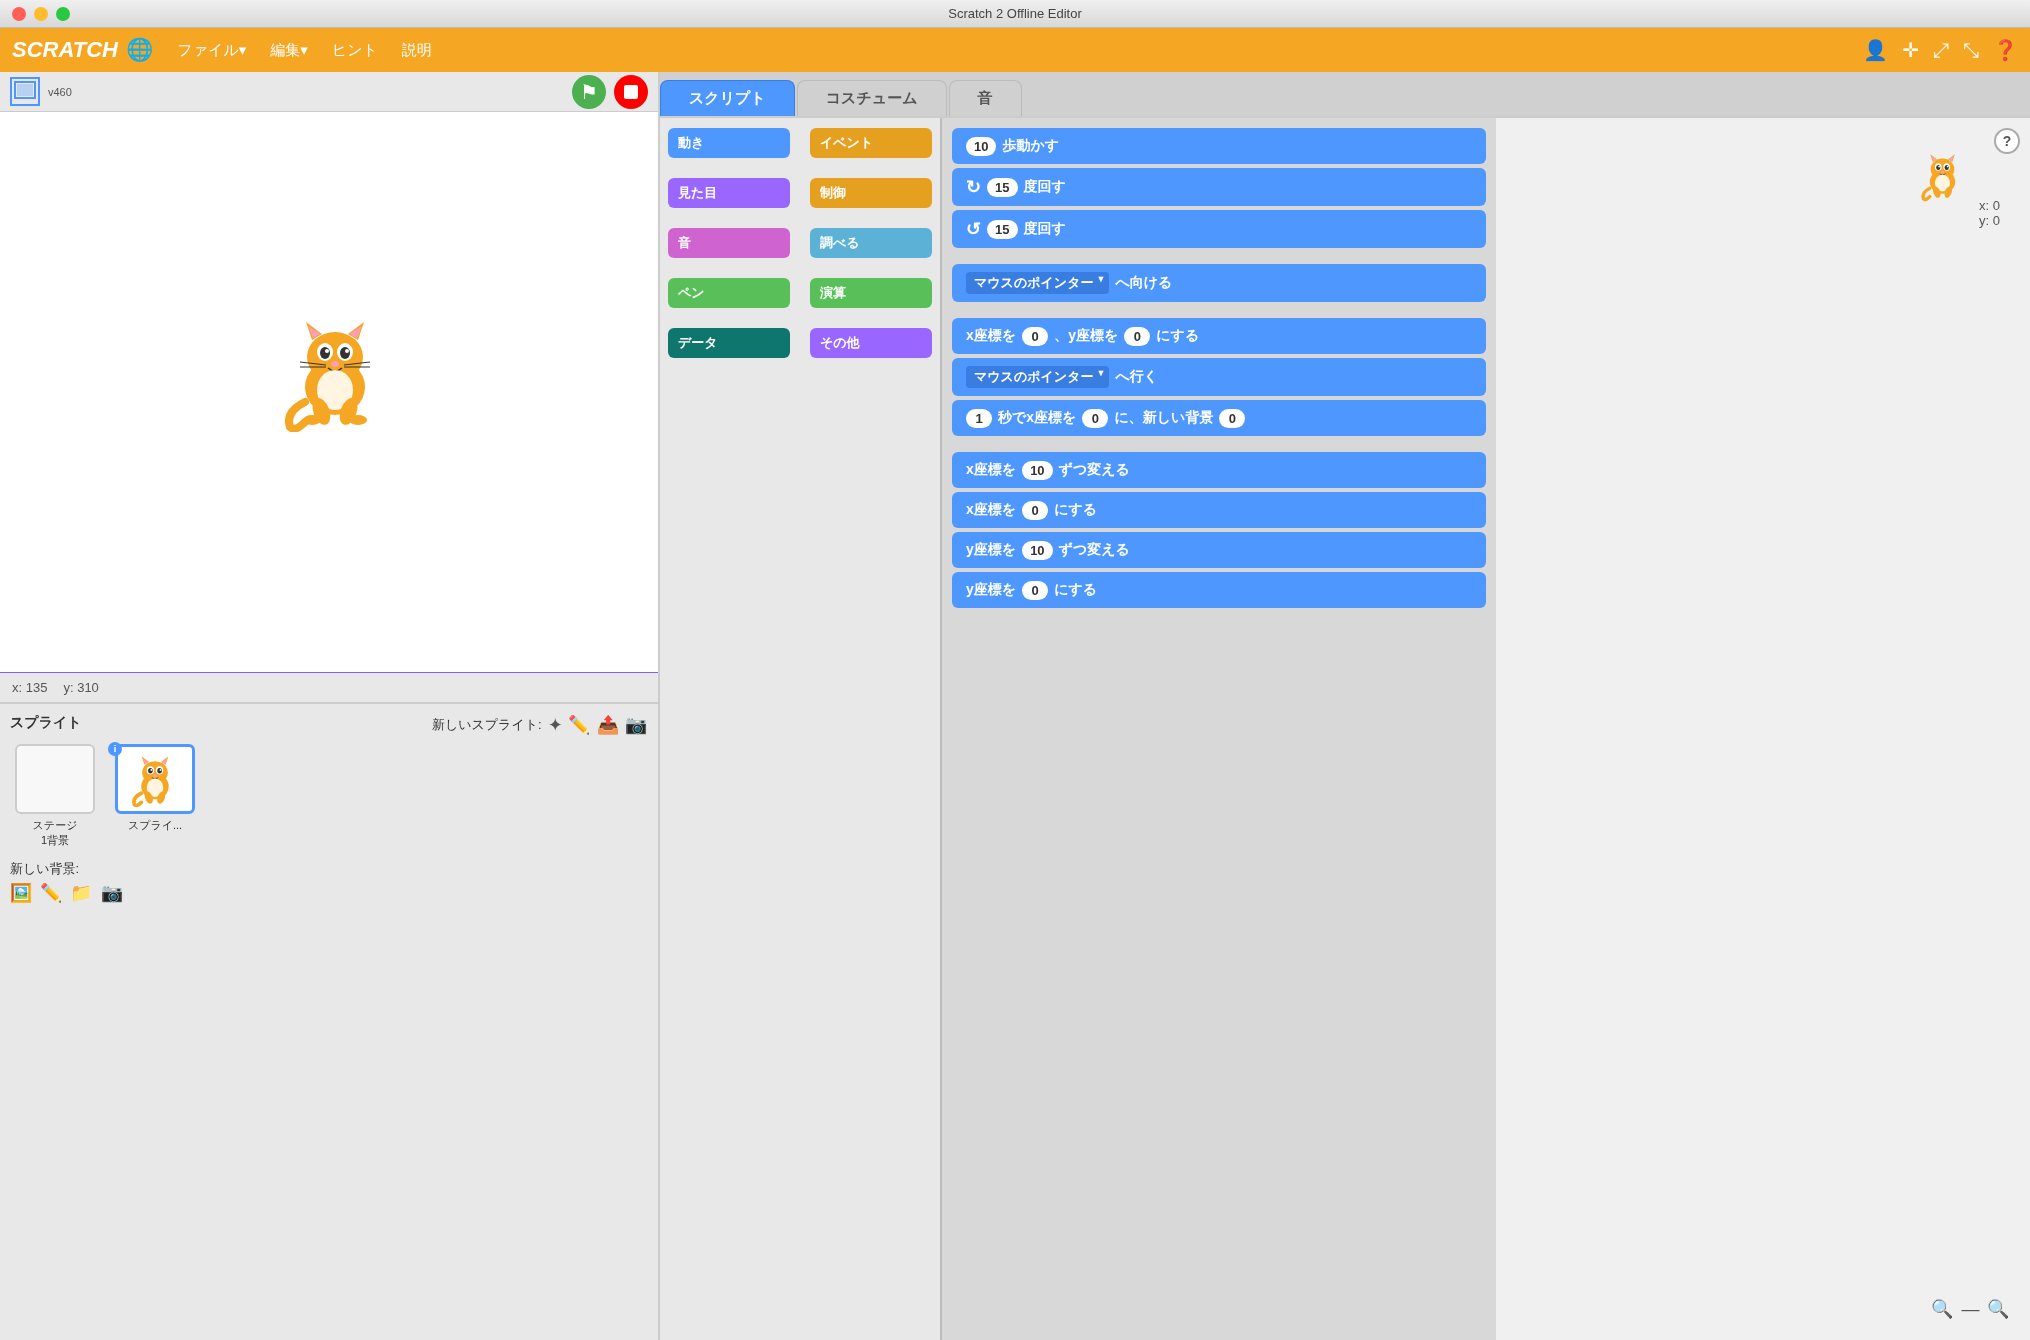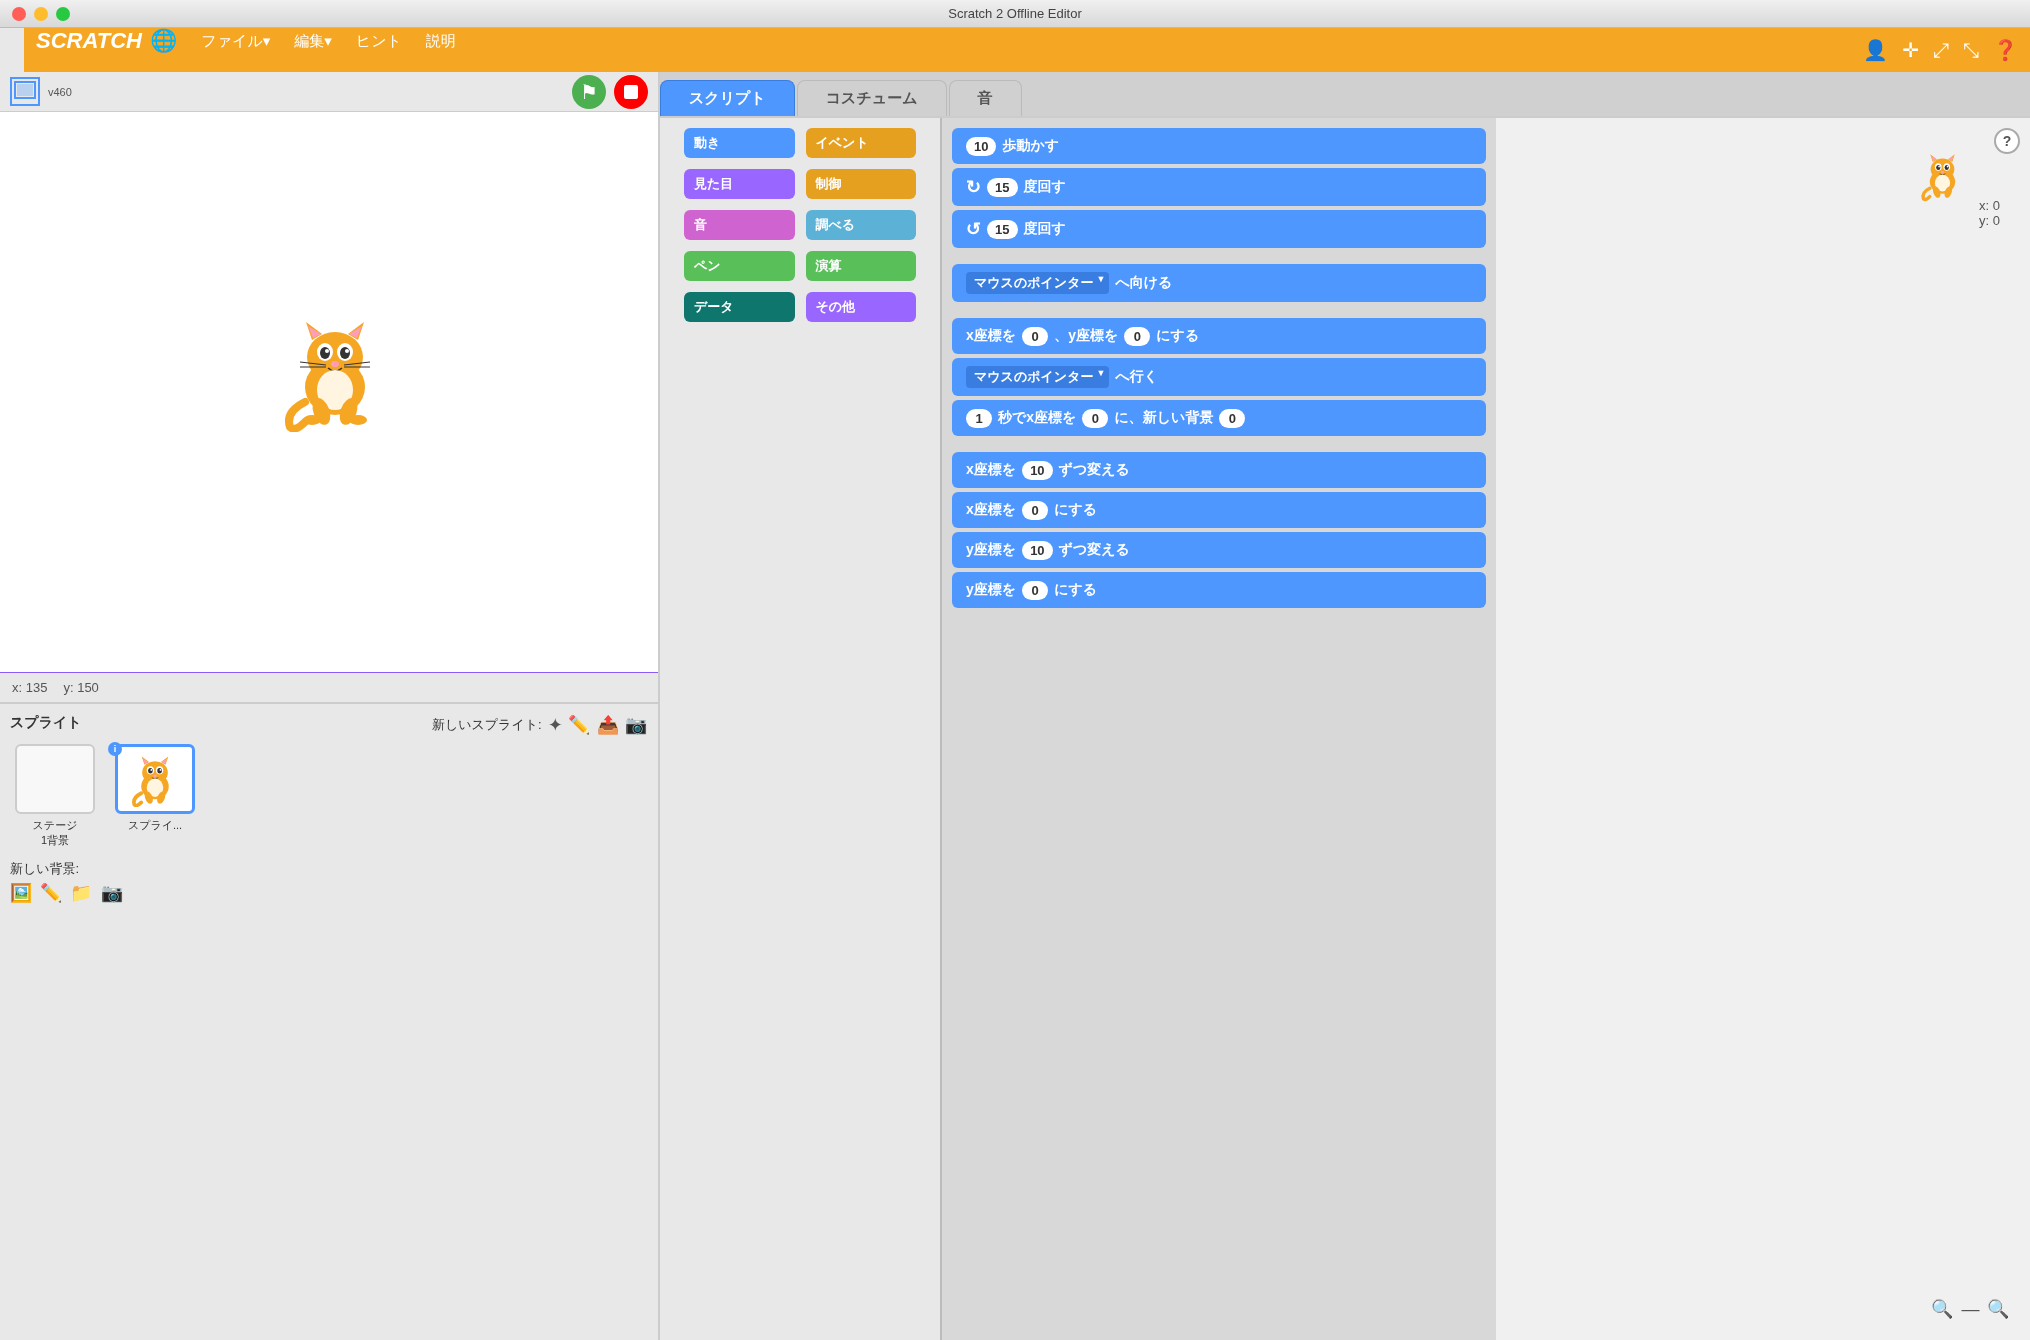--- a/index.html
+++ b/index.html
@@ -42,23 +42,23 @@
     #titlebar-text {
       font-size: 13px;
       color: #444;
     }
 
     
     #menubar {
       background: #f5a623;
       height: 44px;
       display: flex;
+      align-items: center;
       padding: 0 12px;
       gap: 8px;
-      margin-left: 24px;
     }
     .menu-globe {
       color: white;
       font-size: 22px;
       margin-right: 8px;
       cursor: pointer;
     }
     .menu-item {
       color: white;
       font-size: 15px;
@@ -299,24 +299,24 @@
     #blocks-panel {
       display: flex;
       flex: 1;
       overflow: hidden;
     }
 
     
     #categories {
       width: 280px;
       background: #e8e8e8;
-      padding: 10px 24px;
+      padding: 10px 8px;
       display: grid;
       grid-template-columns: 1fr 1fr;
-      gap: 11px;
+      gap: 20px;
       align-content: start;
     }
     .category-btn {
       padding: 6px 10px;
       border-radius: 6px;
       font-size: 13px;
       font-weight: bold;
       cursor: pointer;
       color: white;
       display: flex;
@@ -535,21 +535,21 @@
             <ellipse cx="82" cy="100" rx="8" ry="14" fill="#f5a623" transform="rotate(20,82,90)"></ellipse>
 
             <ellipse cx="42" cy="108" rx="9" ry="5" fill="#f5a623"></ellipse>
             <ellipse cx="88" cy="108" rx="9" ry="5" fill="#f5a623"></ellipse>
           </svg>
         </div>
       </div>
 
       <div id="stage-coords">
         <span>x: 135</span>
-        <span>y: 150</span>
+        <span>y: 310</span>
       </div>
     </div>
 
     <div id="sprites-panel">
       <div id="sprites-header">
         <span id="sprites-title">スプライト</span>
         <div id="new-sprite-row">
           <span>新しいスプライト:</span>
           <span class="sprite-icon-btn">✦</span>
           <span class="sprite-icon-btn">✏️</span>

